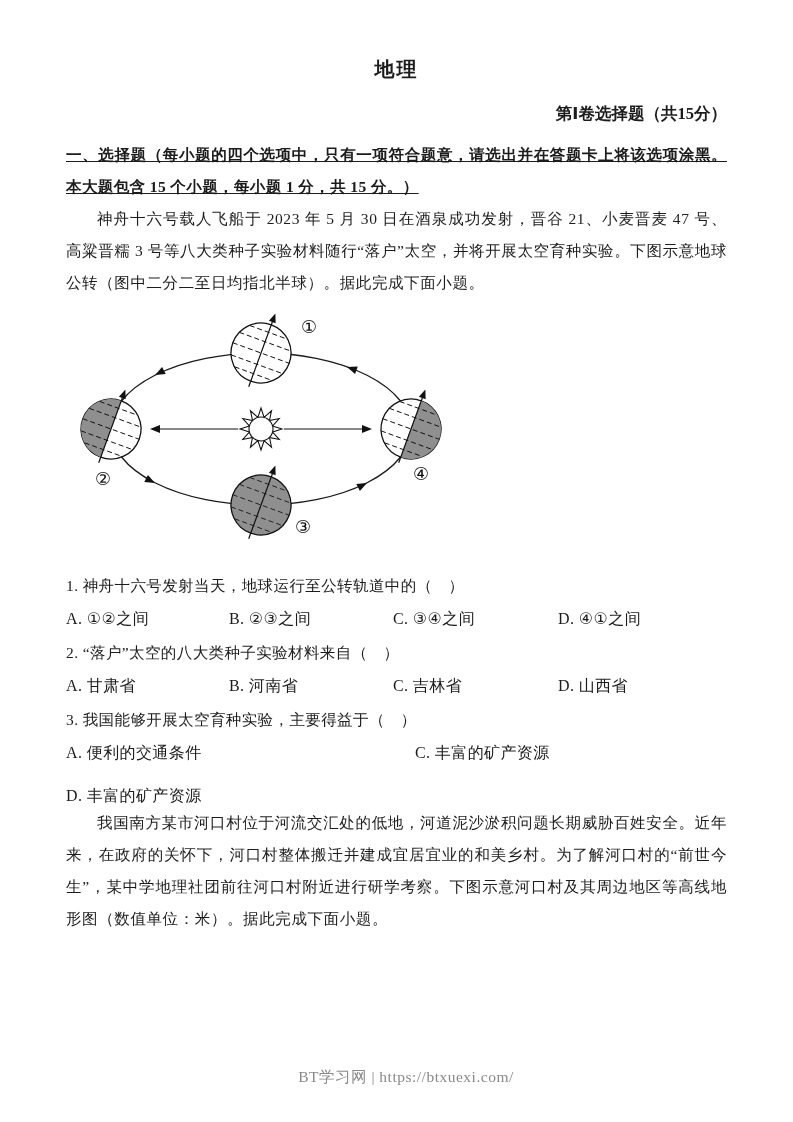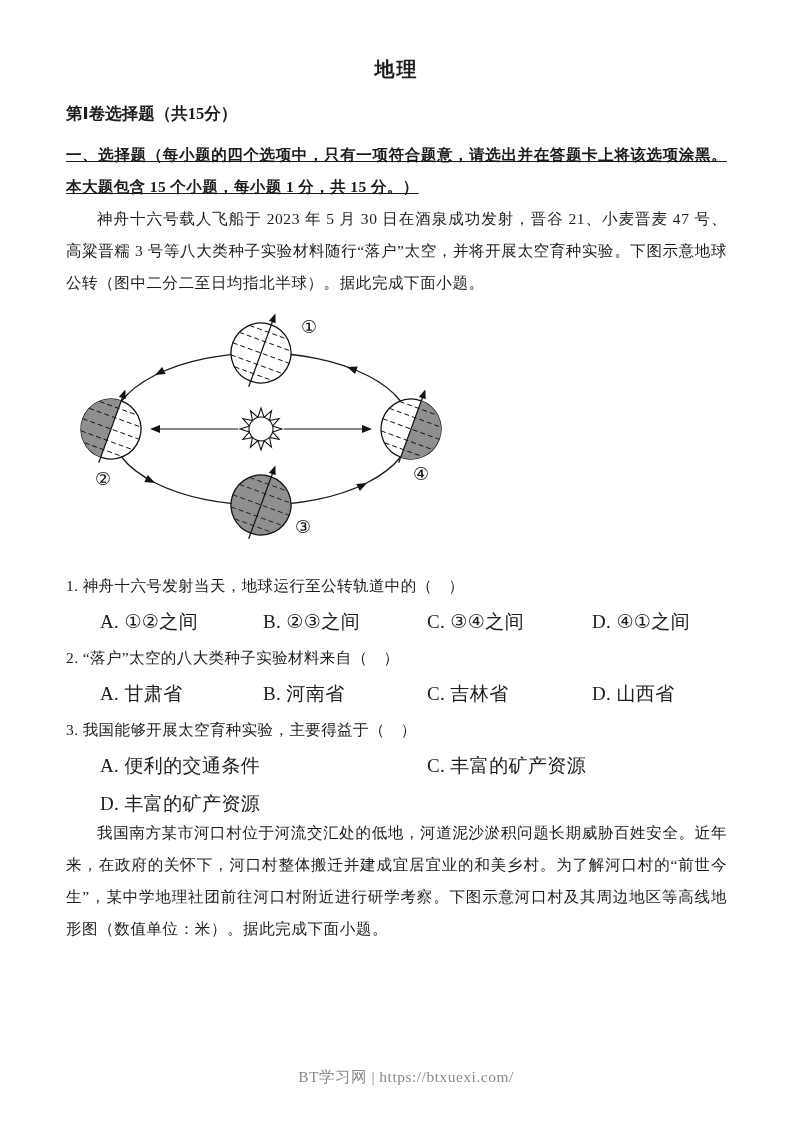--- a/index.html
+++ b/index.html
@@ -16,21 +16,21 @@
     width:793px; height:1122px;
     padding:56px 66px 0 66px;
   }
   .title {
     text-align:center;
     font-size:20px;
     font-weight:bold;
     letter-spacing:2px;
   }
   .subtitle {
-    text-align:left;
+    text-align:right;
     font-size:16.5px;
     font-weight:bold;
     margin-top:20px;
   }
   .instructions {
     margin-top:14px;
     font-size:15.5px;
     font-weight:bold;
     line-height:32px;
     text-align:justify;
@@ -48,26 +48,25 @@
     margin:8px 0 4px 0;
   }
   .q-stem {
     margin-top:12px;
     font-size:15.5px;
     line-height:22px;
     letter-spacing:0.4px;
   }
   .opts {
     margin-top:12px;
-    font-size:19px;
+    font-size:16px;
     letter-spacing:0.4px;
-    margin-left:34px;
   }
   .opts4 { display:grid; grid-template-columns:163px 164px 165px 1fr; }
-  .opts2 { display:grid; grid-template-columns:327px 1fr; row-gap:12px; }
+  .opts2 { display:grid; grid-template-columns:327px 1fr; row-gap:12px;gap:22px; }
   .footer {
     position:absolute;
     left:0; right:0;
     bottom:34px;
     text-align:center;
     font-size:15.5px;
     color:#8a8a8a;
     letter-spacing:0.5px;
     padding-left:19px;
   }

